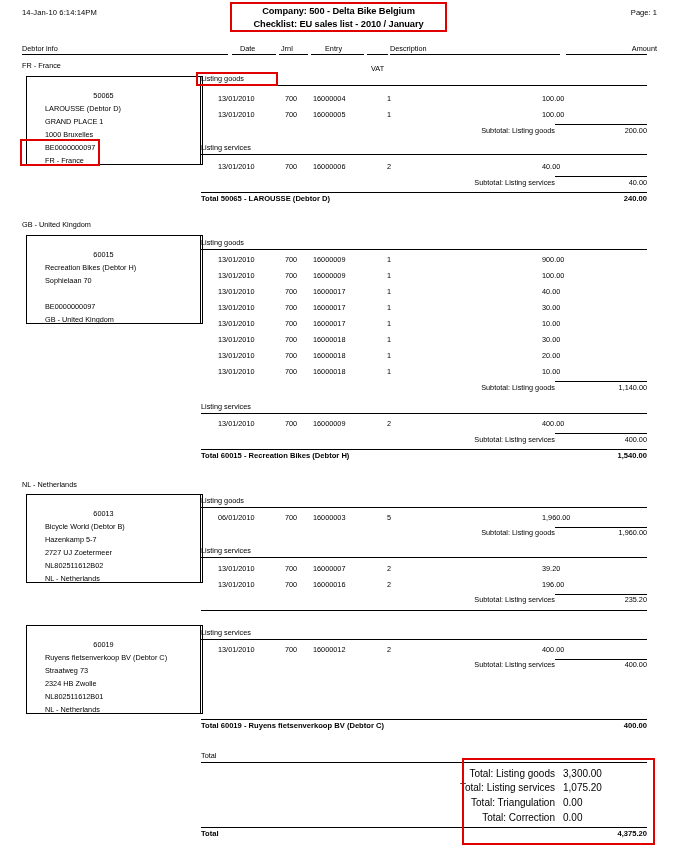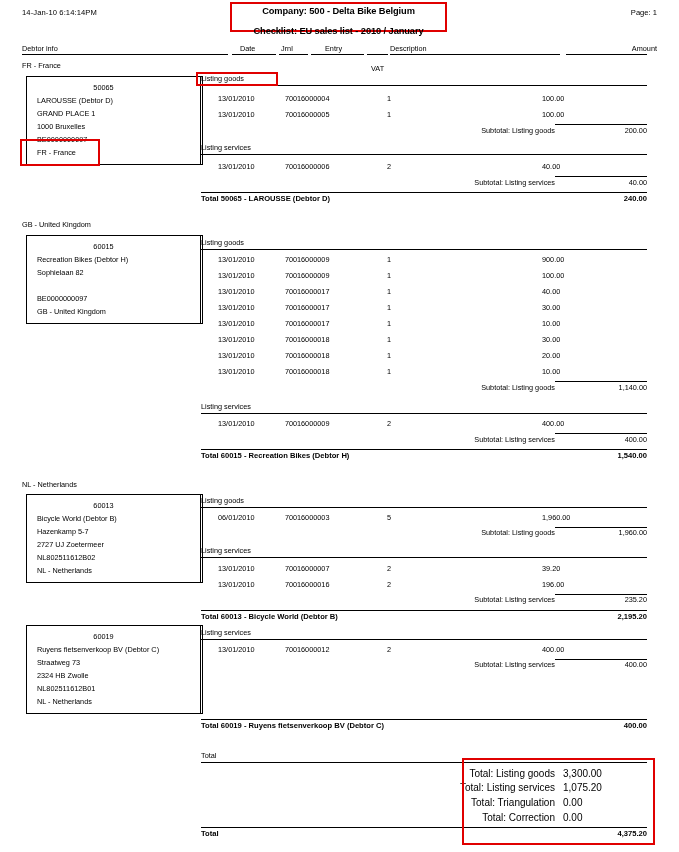--- a/index.html
+++ b/index.html
@@ -44,21 +44,21 @@
     box-sizing: border-box;
   }
   #title-box .tline {
     text-align: center;
     font-weight: bold;
     font-size: 9.3px;
     letter-spacing: -0.1px;
     white-space: nowrap;
   }
   #title-box .tline.l1 { margin-top: 2px; }
-  #title-box .tline.l2 { margin-top: 10px; }
+  #title-box .tline.l2 { margin-top: 3px; }
 
   
   .colhdr {
     position: absolute;
     top: 44px;
     font-size: 7.3px;
     white-space: nowrap;
   }
   .hdr-rule {
     position: absolute;
@@ -73,21 +73,21 @@
     font-size: 7.3px;
     white-space: nowrap;
     left: 22px;
   }
   .debtor-box {
     position: absolute;
     left: 26px;
     width: 177px;
     border: 1px solid #000;
     box-sizing: border-box;
-    padding: 4px;
+    padding: 12px;
   }
   .debtor-box .dline {
     font-size: 7.3px;
     white-space: nowrap;
     padding-left: 6px;
     line-height: 13px;
     height: 13px;
   }
   .debtor-box .dnum {
     text-align: center;
@@ -126,21 +126,21 @@
 
   .trow {
     position: absolute;
     height: 12px;
     left: 201px;
     width: 446px;
     font-size: 7.3px;
   }
   .trow .c-date  { position:absolute; left: 17px;  width: 48px; text-align: left; }
   .trow .c-jrnl  { position:absolute; left: 84px;  width: 22px; text-align: left; }
-  .trow .c-entry { position:absolute; left: 96px; width: 56px; text-align: left; }
+  .trow .c-entry { position:absolute; left: 112px; width: 56px; text-align: left; }
   .trow .c-vat   { position:absolute; left: 186px; width: 10px; text-align: left; }
   .trow .c-amt   { position:absolute; right: 15px;  width: 90px; }
 
   .subtotal-row {
     position: absolute;
     left: 201px;
     width: 446px;
     height: 12px;
     font-size: 7.3px;
   }
@@ -268,21 +268,21 @@
   <div class="grandtotal-row" style="top:194px;">
     <span class="g-label">Total 50065 - LAROUSSE (Debtor D)</span>
     <span class="g-amt">240.00</span>
   </div>
 
   <div class="country-line" style="top:220px;">GB - United Kingdom</div>
 
   <div class="debtor-box" style="top:235px; height:89px;">
     <div class="dline dnum">60015</div>
     <div class="dline">Recreation Bikes (Debtor H)</div>
-    <div class="dline">Sophielaan 82</div>
+    <div class="dline">Sophielaan 70</div>
     <div class="dline blank">&nbsp;</div>
     <div class="dline">BE0000000097</div>
     <div class="dline">GB - United Kingdom</div>
   </div>
 
   <div class="vbar" style="top:235px; height:89px;"></div>
 
   <div class="sectlabel" style="top:238px;">Listing goods</div>
   <div class="sect-rule" style="top:249px;"></div>
 
@@ -411,24 +411,20 @@
     <span class="c-entry">16000016</span>
     <span class="c-vat">2</span>
     <span class="c-amt">196.00</span>
   </div>
   <div class="sub-rule" style="top:594px;"></div>
   <div class="subtotal-row" style="top:595px;">
     <span class="s-label">Subtotal: Listing services</span>
     <span class="s-amt">235.20</span>
   </div>
   <div class="total-rule" style="top:610px;"></div>
-  <div class="grandtotal-row" style="top:612px;">
-    <span class="g-label">Total 60013 - Bicycle World (Debtor B)</span>
-    <span class="g-amt">2,195.20</span>
-  </div>
 
   <div class="debtor-box" style="top:625px; height:89px;">
     <div class="dline dnum">60019</div>
     <div class="dline">Ruyens fietsenverkoop BV (Debtor C)</div>
     <div class="dline">Straatweg 73</div>
     <div class="dline">2324 HB Zwolle</div>
     <div class="dline">NL802511612B01</div>
     <div class="dline">NL - Netherlands</div>
   </div>
 

